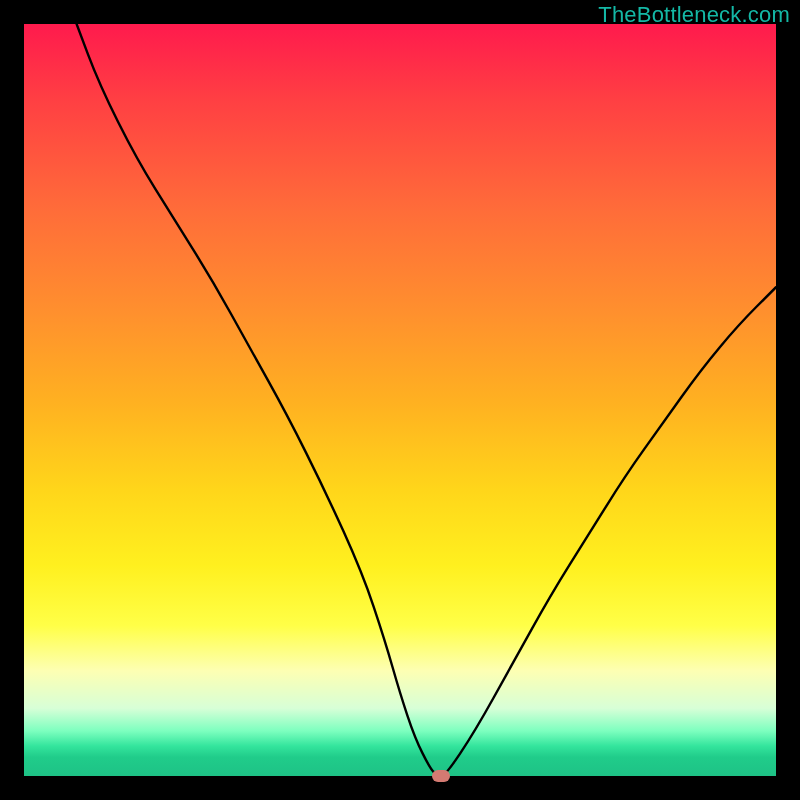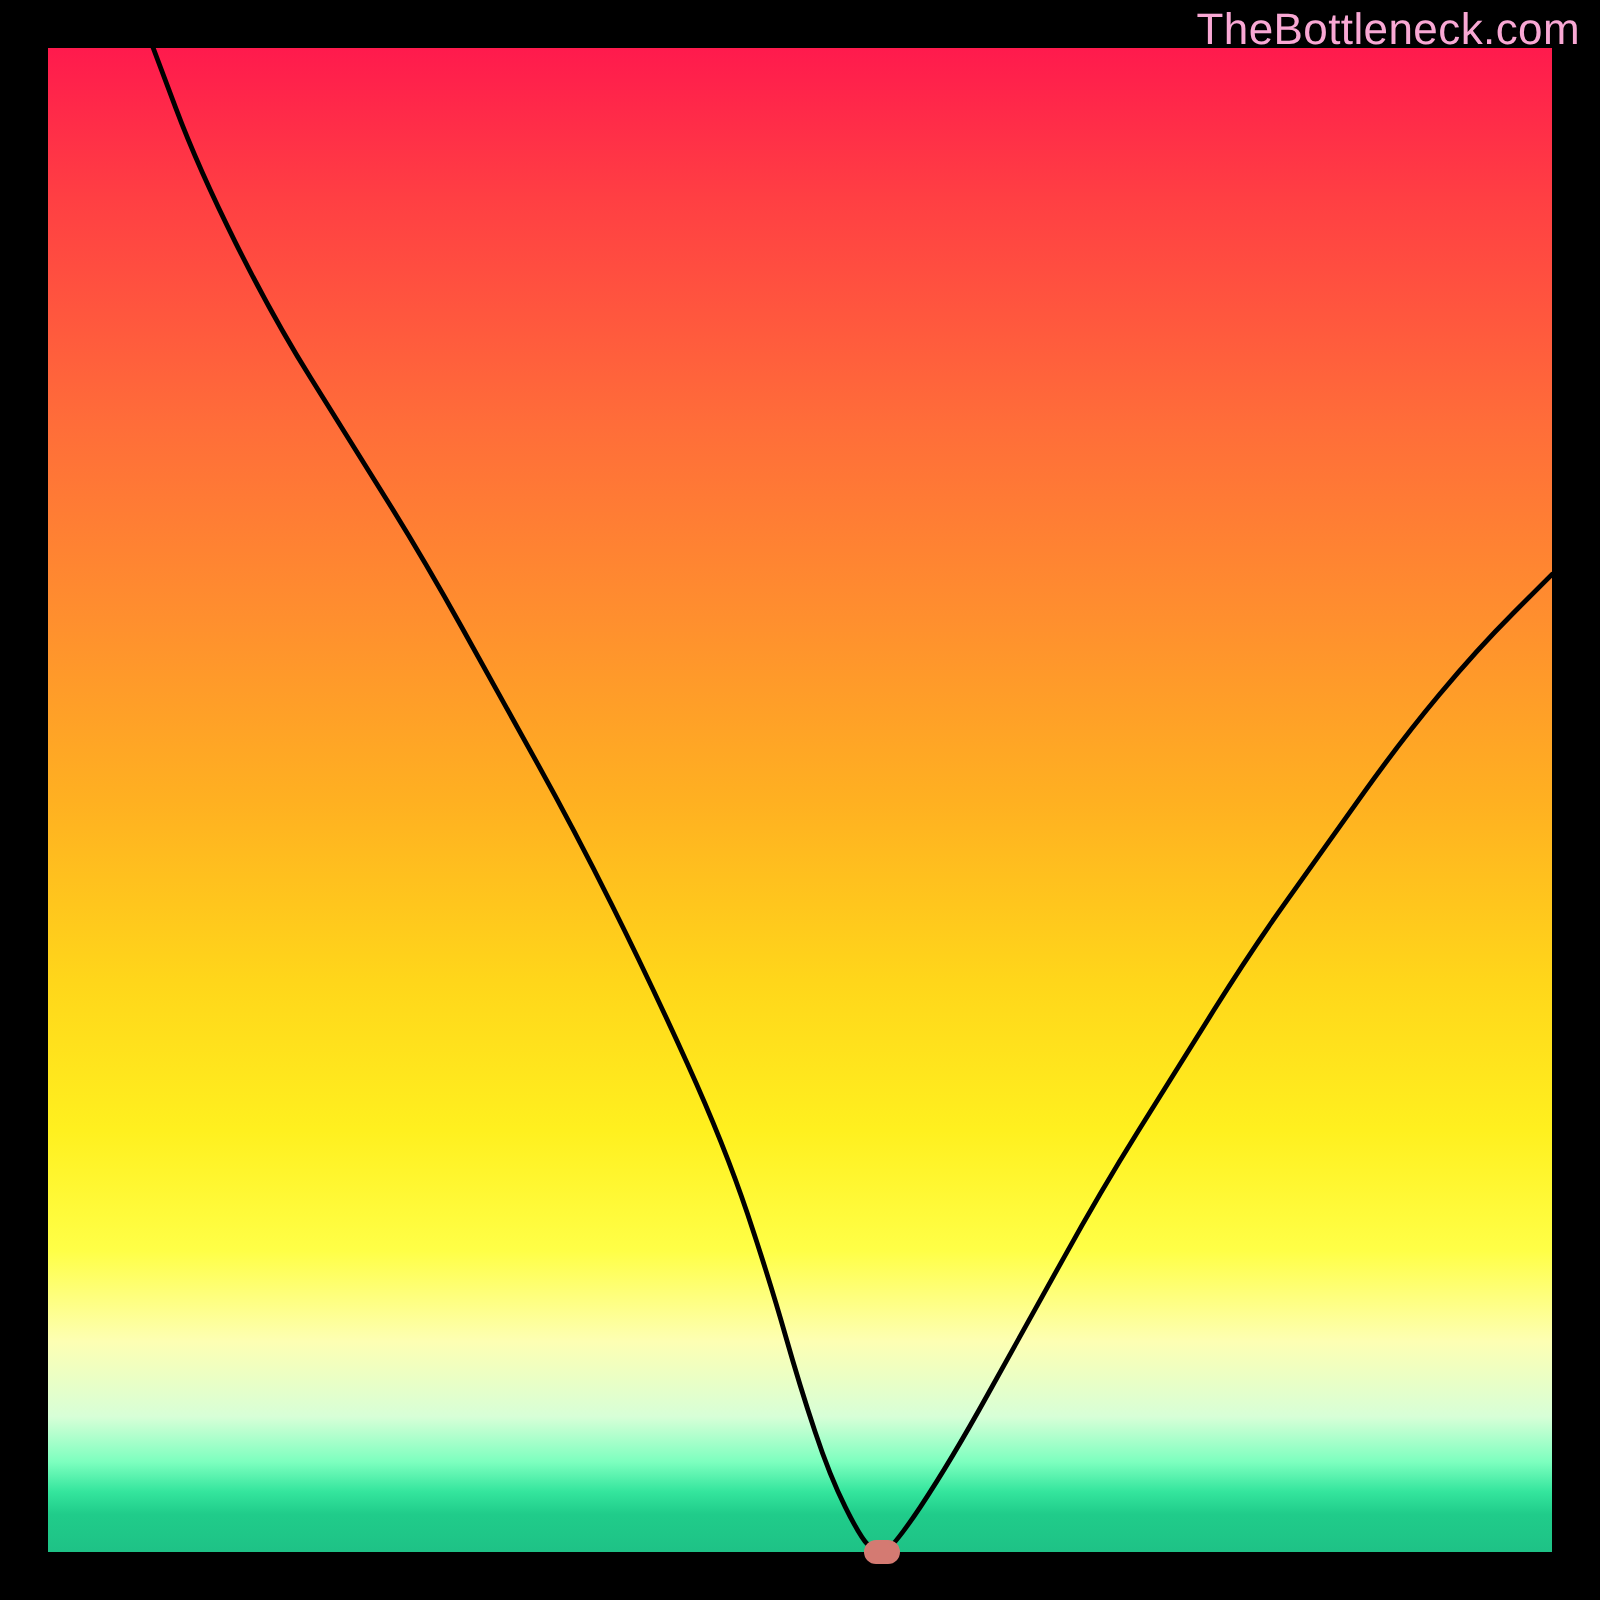--- a/index.html
+++ b/index.html
@@ -39,21 +39,21 @@
       #7dffbf 94%,
       #34e59d 96%,
       #20cc8a 97.5%,
       #1ec286 100%
     );
   }
   .watermark {
     position: absolute;
     top: 2px;
     right: 10px;
-    color: #f9a8d4;
+    color: #14b8a6;
     font-size: 22px;
     font-weight: 400;
     letter-spacing: 0.2px;
     user-select: none;
   }
   .curve {
     position: absolute;
     left: 24px;
     top: 24px;
     width: 752px;

